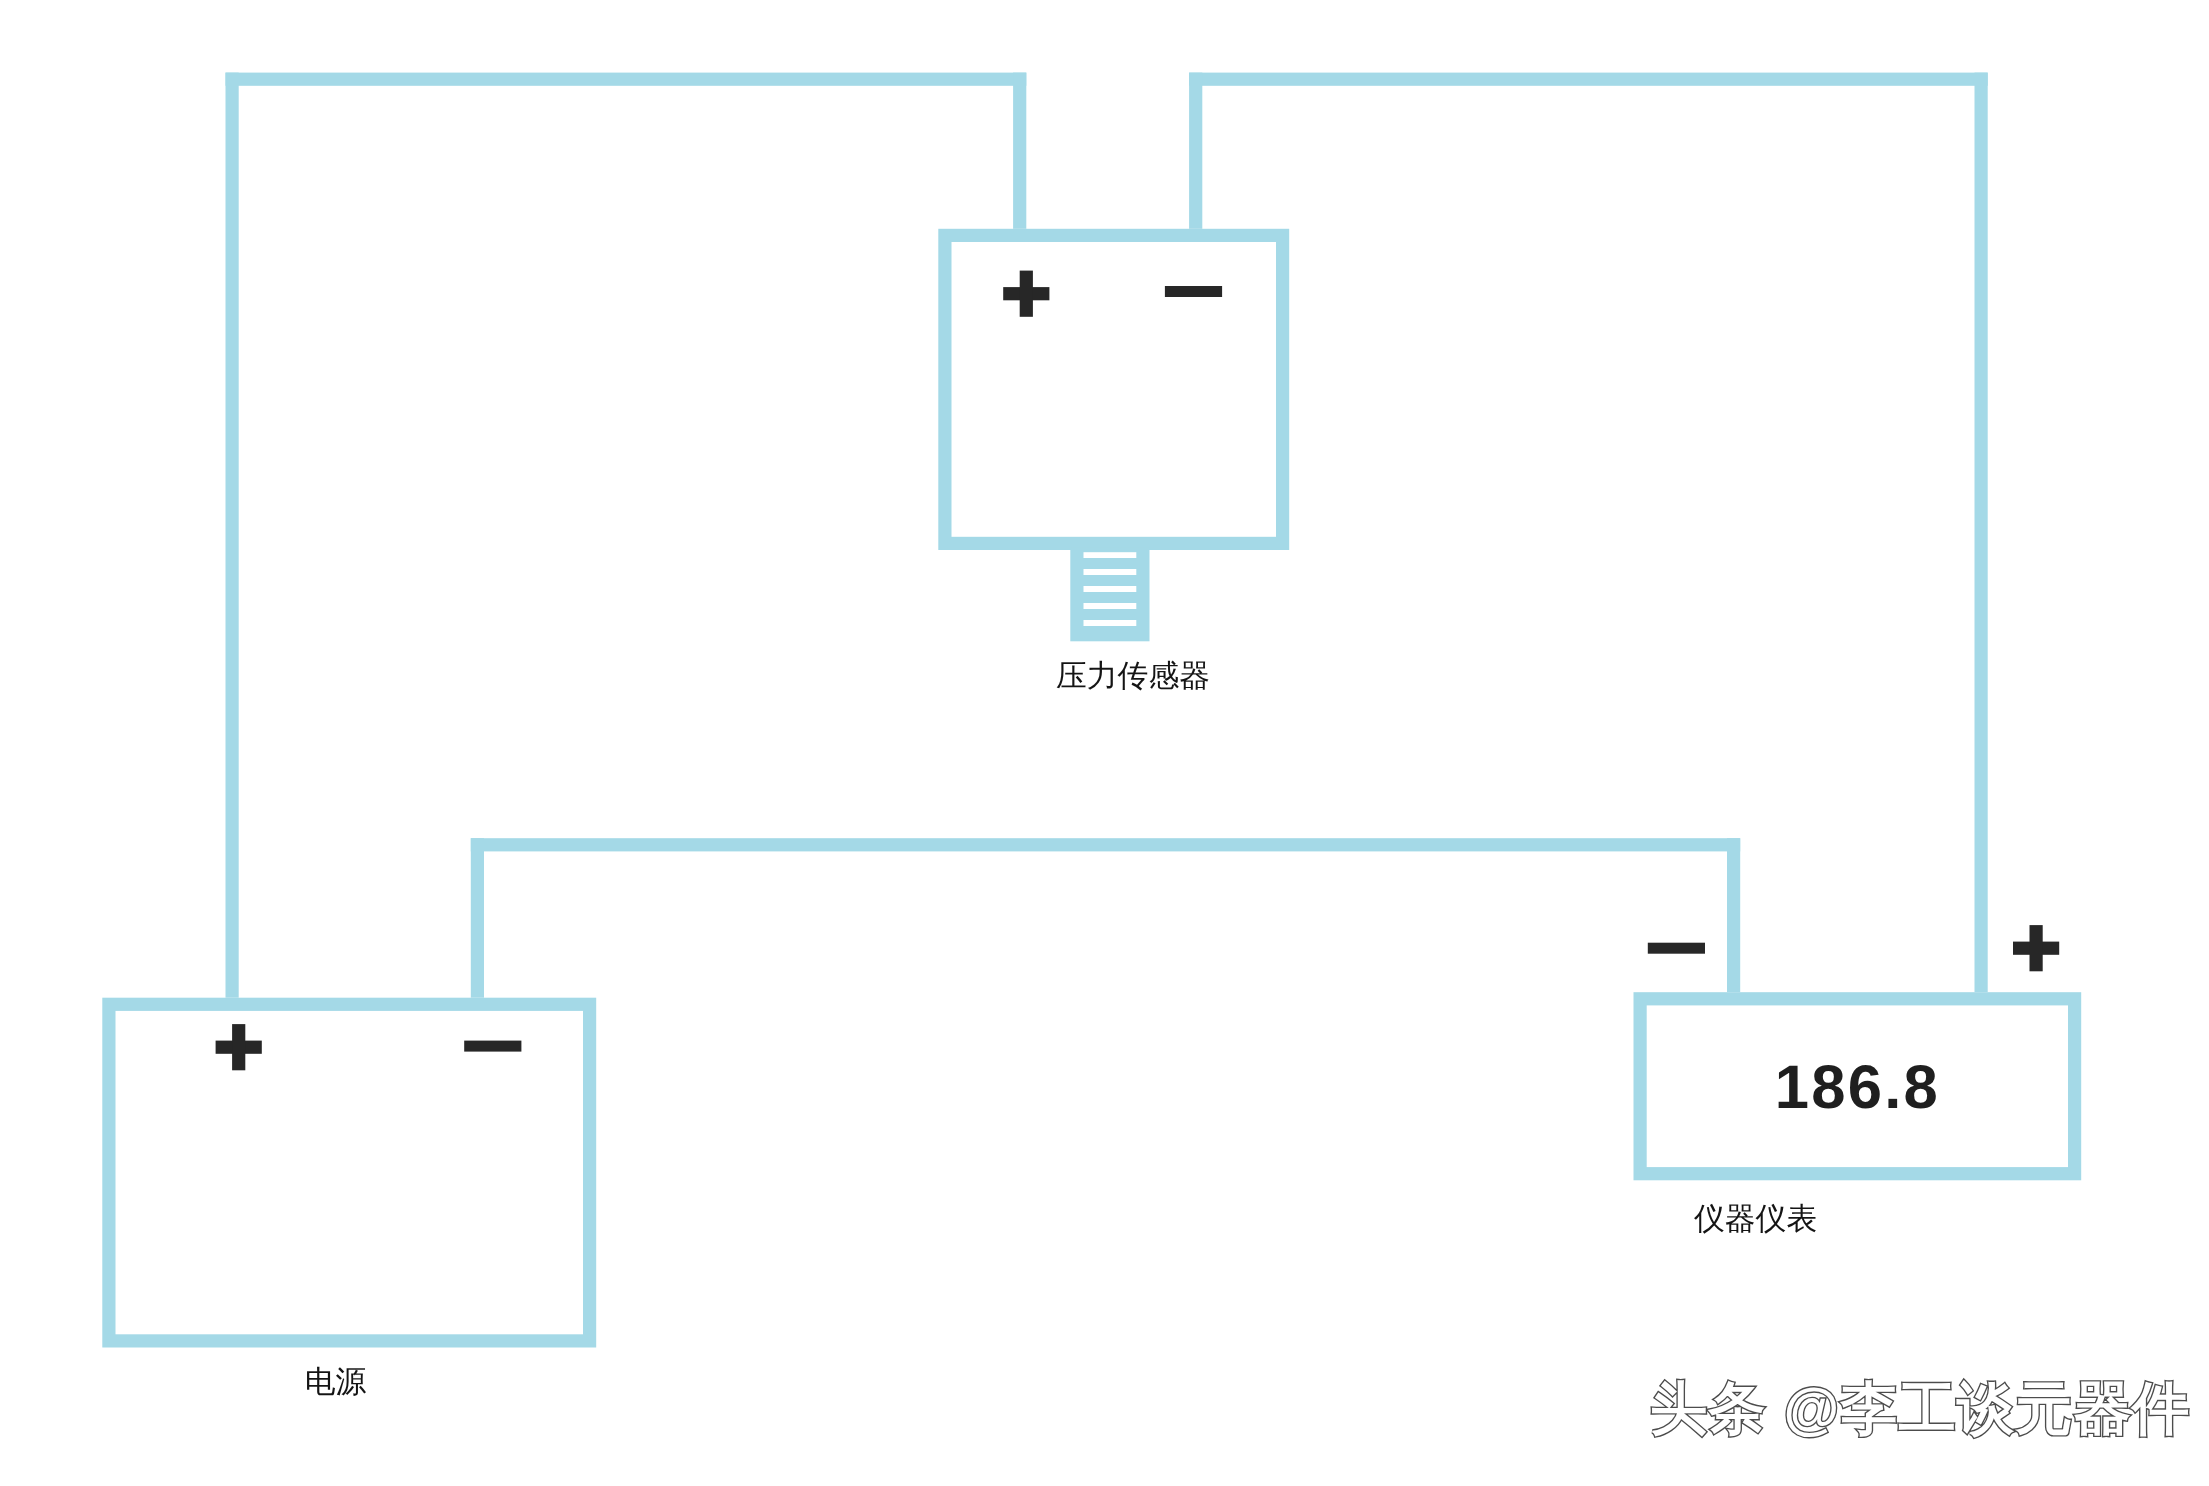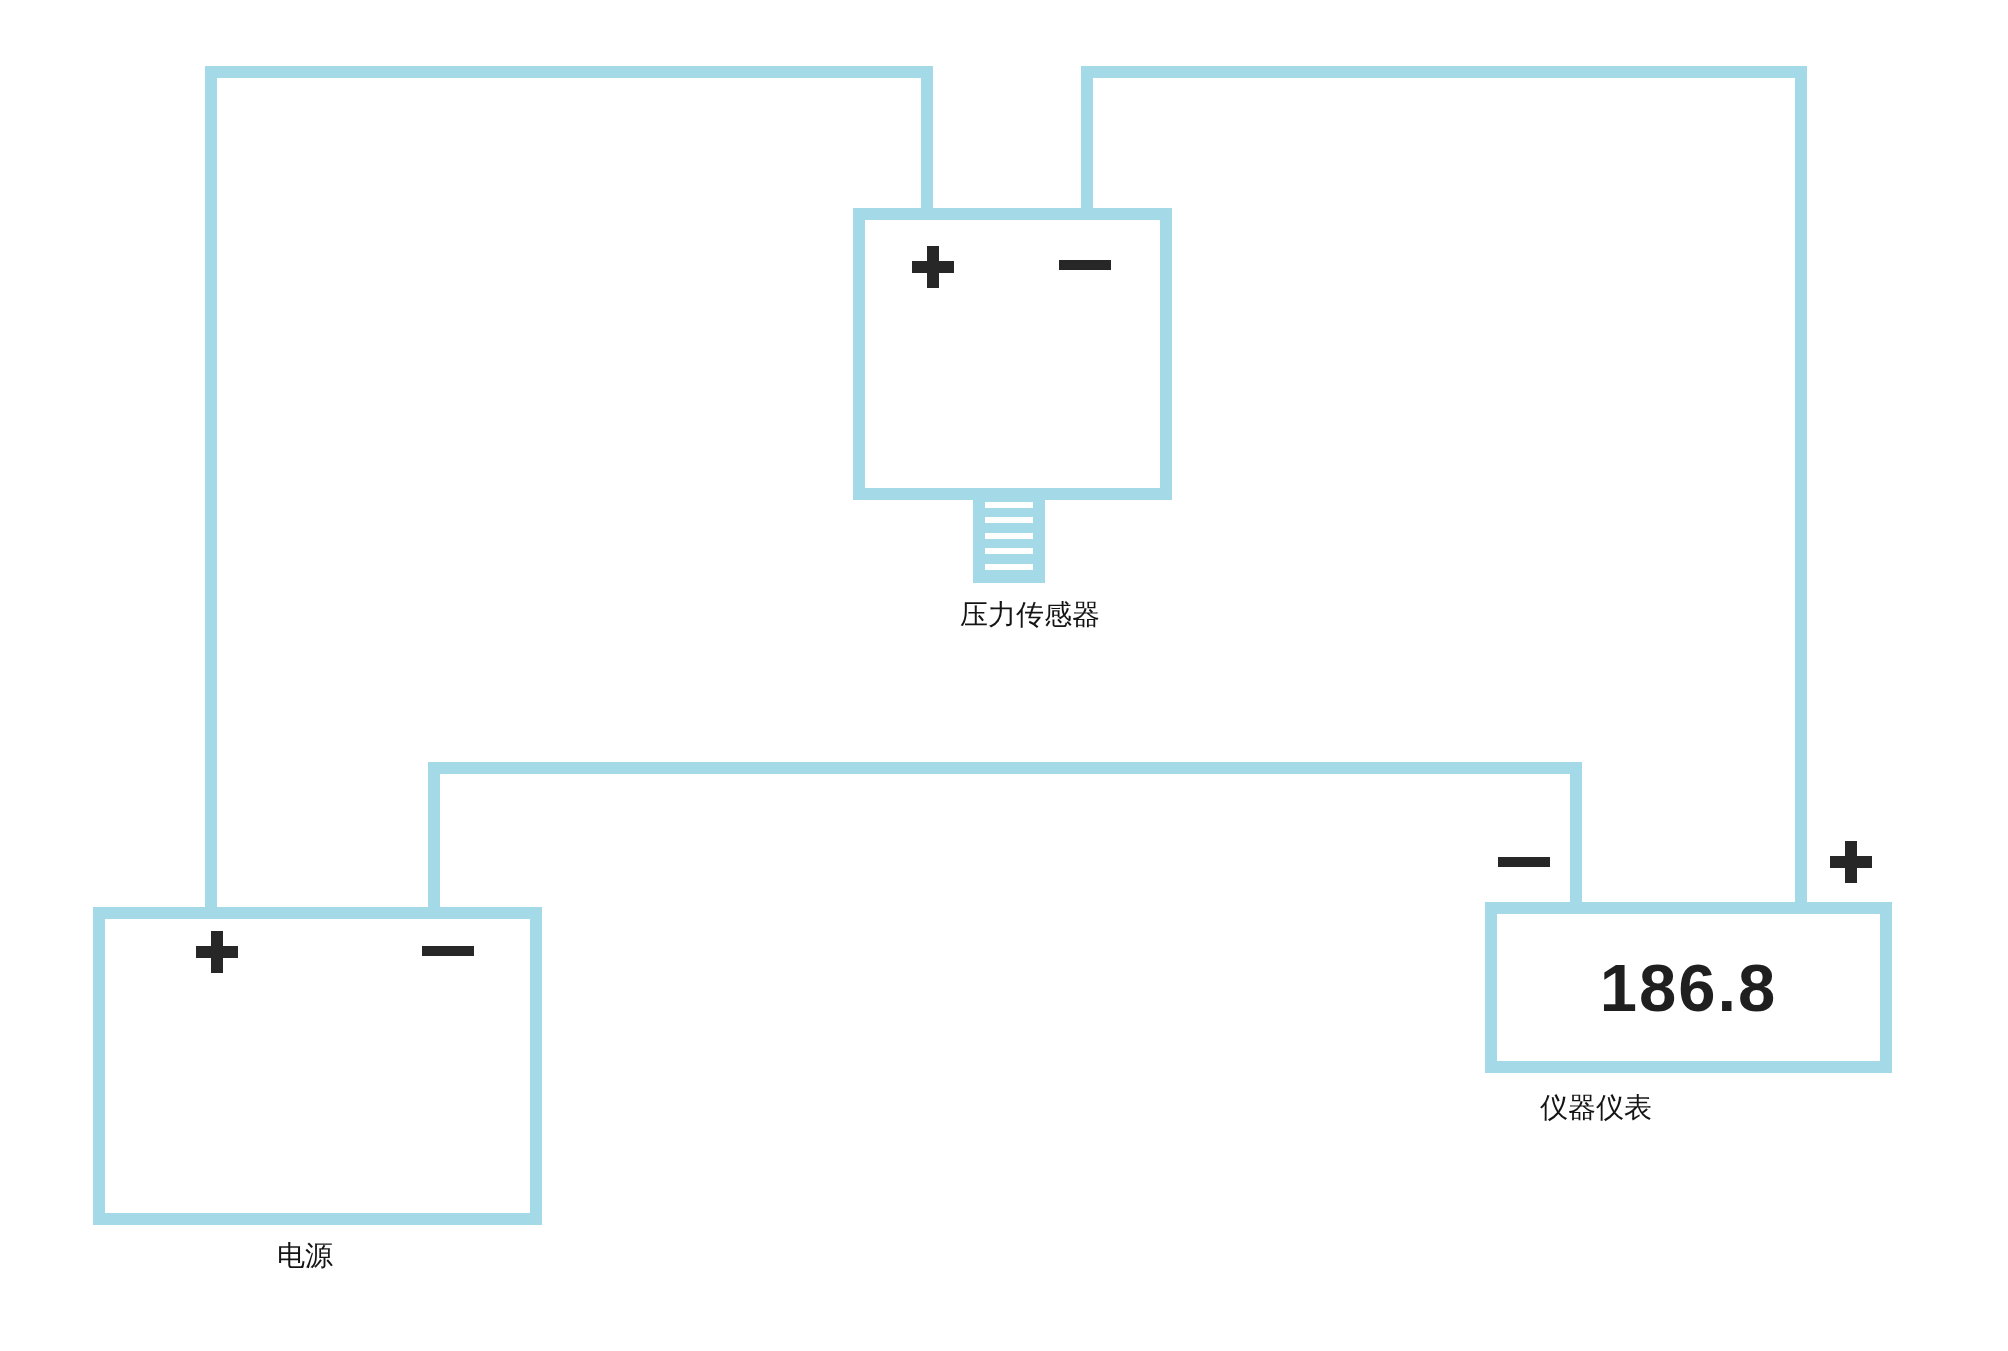--- a/index.html
+++ b/index.html
@@ -80,21 +80,21 @@
   }
   .display {
     position: absolute;
     left: 1497px;
     top: 914px;
     width: 383px;
     height: 147px;
     display: flex;
     align-items: center;
     justify-content: center;
-    font-size: 67px;
+    font-size: 56px;
     font-weight: bold;
     color: #1f1f1f;
     letter-spacing: 2px;
   }
   .watermark {
     position: absolute;
     left: 1500px;
     top: 1252px;
     font-size: 52px;
     font-weight: bold;
@@ -133,14 +133,15 @@
   <div class="plus" style="left:196px; top:931px;"></div>
   <div class="minus" style="left:422px; top:946px;"></div>
   <div class="label" style="left:305px; top:1242px;">电源</div>
 
   <div class="minus" style="left:1498px; top:857px;"></div>
   <div class="plus" style="left:1830px; top:841px;"></div>
   <div class="box" style="left:1485px; top:902px; width:407px; height:171px;"></div>
   <div class="display">186.8</div>
   <div class="label" style="left:1596px; top:1094px;">仪器仪表</div>
 
+  <div class="watermark">头条 @李工谈元器件</div>
 
 </div>
 
 </body></html>

